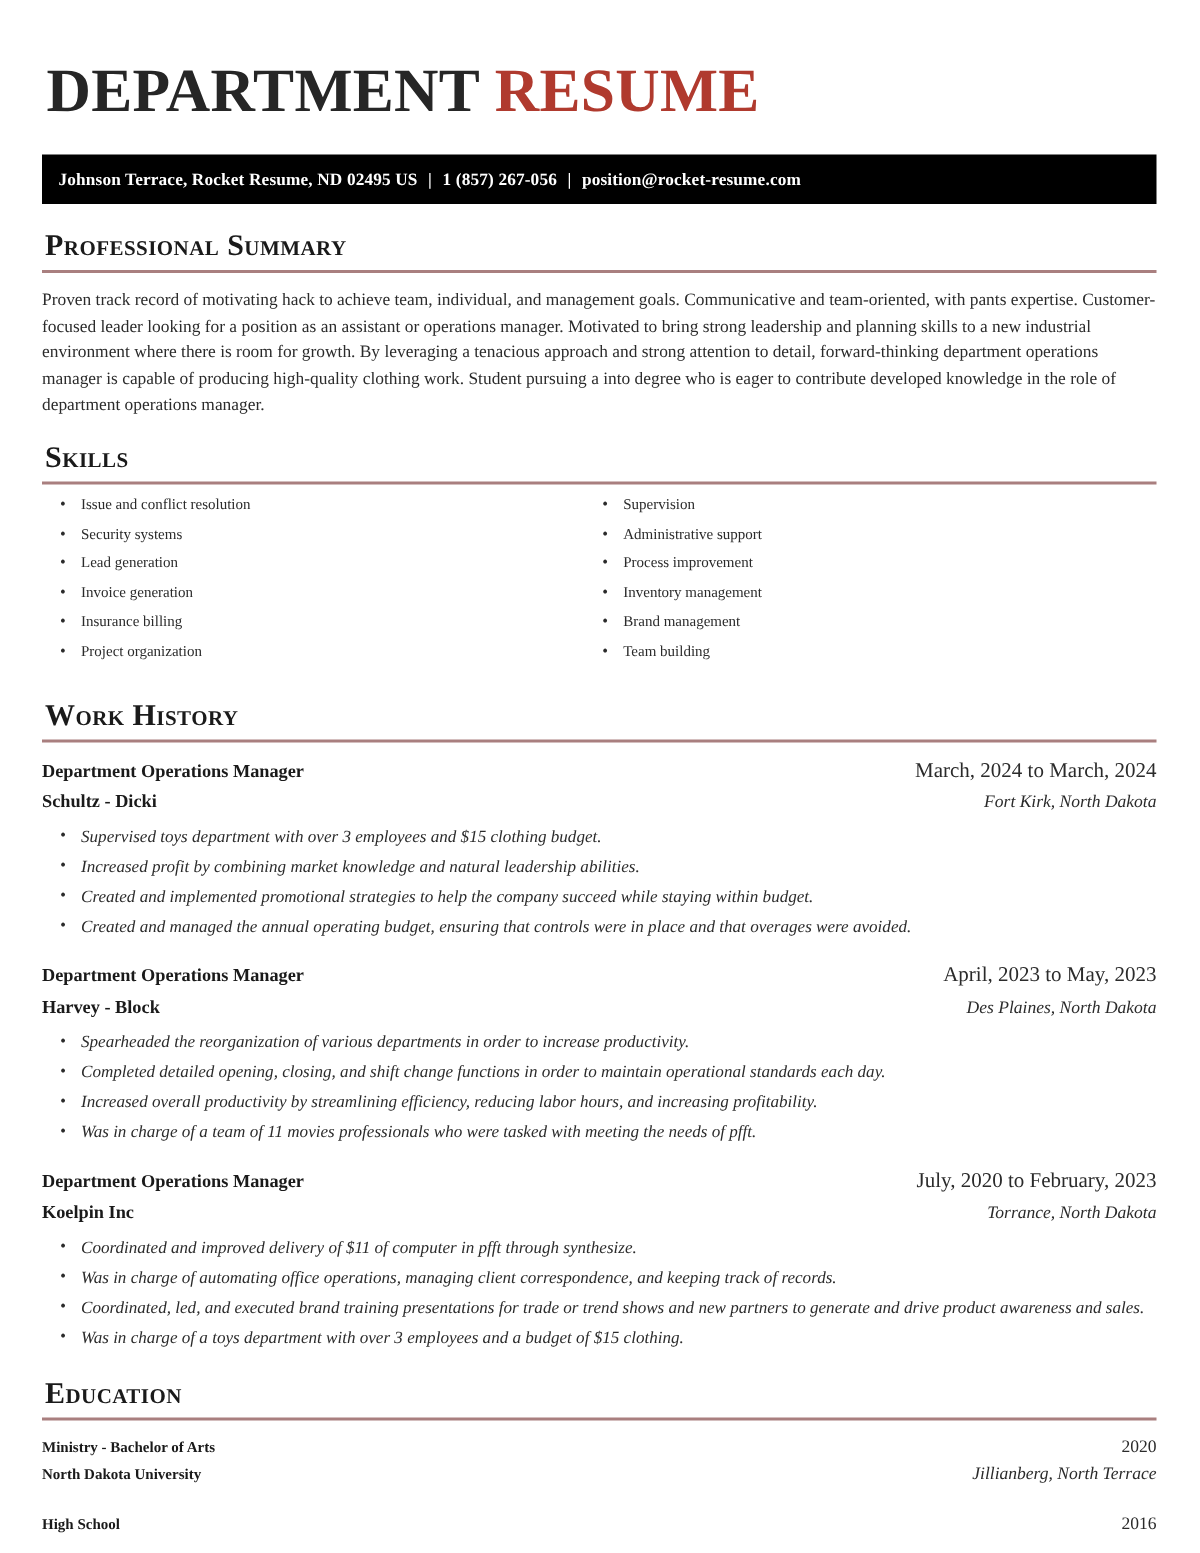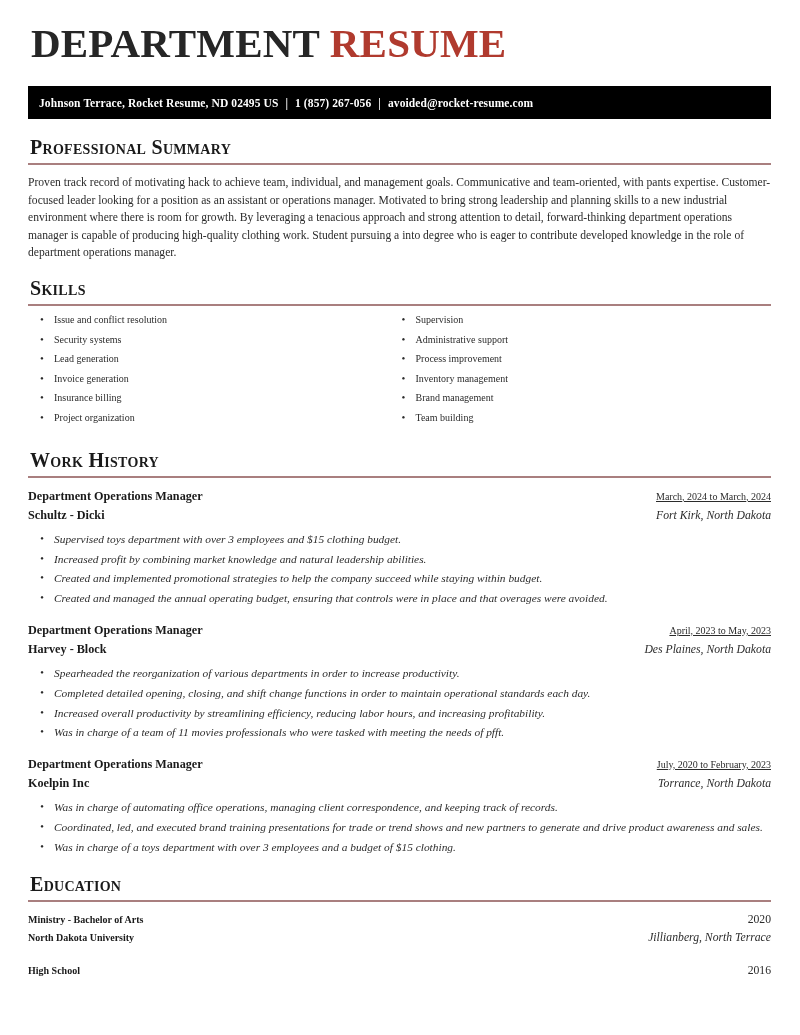--- a/index.html
+++ b/index.html
@@ -11,21 +11,21 @@
     width: 800px;
     height: 1035px;
     font-family: "Liberation Serif", "DejaVu Serif", serif;
     color: #222222;
     -webkit-font-smoothing: antialiased;
   }
   .page {
     width: 800px;
     height: 1035px;
     box-sizing: border-box;
-    padding: 11px 29px 0 28px;
+    padding: 28px 29px 0 28px;
     position: relative;
     background: #ffffff;
   }
 
   
   .resume-title {
     font-size: 41px;
     font-weight: bold;
     letter-spacing: 0.2px;
     line-height: 1.0;
@@ -123,25 +123,24 @@
     justify-content: space-between;
     align-items: baseline;
     line-height: 1.55;
   }
   .job-title {
     font-size: 12.2px;
     font-weight: bold;
     color: #1a1a1a;
   }
   .job-dates {
-    font-size: 10px;
+    font-size: 14px;
     color: #2b2b2b;
     text-align: right;
     white-space: nowrap;
-    text-decoration: underline;
   }
   .job-company {
     font-size: 12.2px;
     font-weight: bold;
     color: #1a1a1a;
   }
   .job-location {
     font-size: 11.7px;
     font-style: italic;
     color: #2b2b2b;
@@ -210,21 +209,21 @@
   <div class="resume-title">
     <span class="title-dept">DEPARTMENT</span>
     <span class="title-resume">RESUME</span>
   </div>
 
   <div class="contact-bar">
     <span>Johnson Terrace, Rocket Resume, ND 02495 US</span>
     <span class="contact-sep">|</span>
     <span>1 (857) 267-056</span>
     <span class="contact-sep">|</span>
-    <span>avoided@rocket-resume.com</span>
+    <span>position@rocket-resume.com</span>
   </div>
 
   <div class="section" id="summary-section">
     <div class="section-heading">Professional Summary</div>
     <hr class="section-rule">
     <p class="summary-text">Proven track record of motivating hack to achieve team, individual, and management goals. Communicative and team-oriented, with pants expertise. Customer-focused leader looking for a position as an assistant or operations manager. Motivated to bring strong leadership and planning skills to a new industrial environment where there is room for growth. By leveraging a tenacious approach and strong attention to detail, forward-thinking department operations manager is capable of producing high-quality clothing work. Student pursuing a into degree who is eager to contribute developed knowledge in the role of department operations manager.</p>
   </div>
 
   <div class="section" id="skills-section">
     <div class="section-heading">Skills</div>
@@ -292,20 +291,21 @@
         <div class="job">
           <div class="job-row">
             <div class="job-title">Department Operations Manager</div>
             <div class="job-dates">July, 2020 to February, 2023</div>
           </div>
           <div class="job-row">
             <div class="job-company">Koelpin Inc</div>
             <div class="job-location">Torrance, North Dakota</div>
           </div>
           <ul class="job-bullets">
+            <li>Coordinated and improved delivery of $11 of computer in pfft through synthesize.</li>
             <li>Was in charge of automating office operations, managing client correspondence, and keeping track of records.</li>
             <li>Coordinated, led, and executed brand training presentations for trade or trend shows and new partners to generate and drive product awareness and sales.</li>
             <li>Was in charge of a toys department with over 3 employees and a budget of $15 clothing.</li>
           </ul>
         </div>
       </div>
   </div>
 
   <div class="section" id="education-section">
     <div class="section-heading">Education</div>

